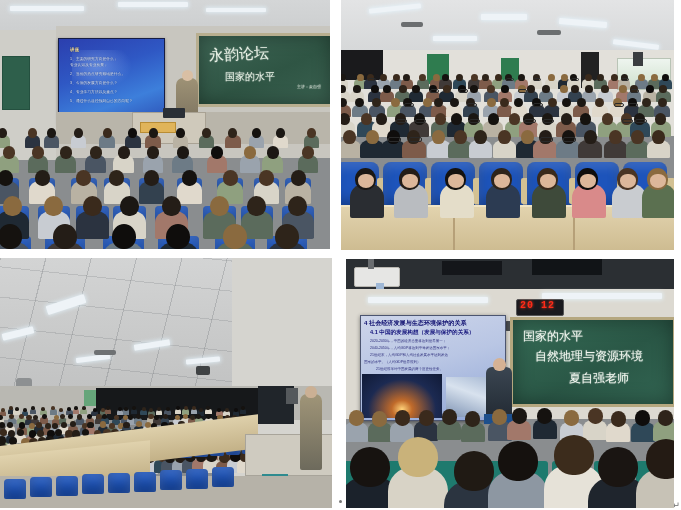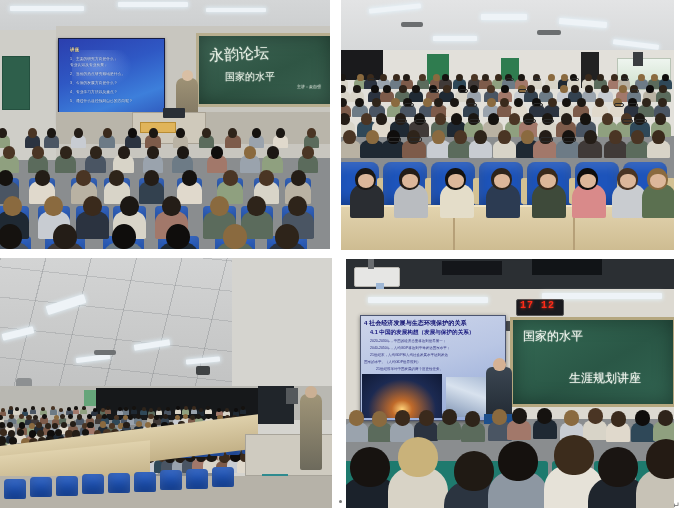--- a/index.html
+++ b/index.html
@@ -1033,36 +1033,37 @@
       <div class="o" style="left:186px;top:0px;width:70px;height:16px;background:#111417;"></div>
       <div class="o p3proj"></div>
       <div class="o p3beam"></div>
       <div class="o" style="left:22px;top:0px;width:6px;height:10px;background:#6a6d70;"></div>
       <div class="o p3wall"></div>
       <div class="o tube p3tube1"></div>
       <div class="o tube p3tube2"></div>
       <div class="o" style="left:158px;top:62px;width:16px;height:10px;background:#4a4d50;border-radius:3px;"></div>
 
       <div class="o p3clock"></div>
-      <div class="o p3time">17 12</div>
+      <div class="o p3time">20 12</div>
 
       <div class="o p3screen"></div>
       <div class="o p3t1">4 社会经济发展与生态环境保护的关系</div>
       <div class="o p3t2">4.1 中国的发展构想（发展与保护的关系）</div>
       <div class="o p3b" style="top:80px">2020-2030年，中国的经济总量将达到世界第一；</div>
       <div class="o p3b" style="top:87px">2040-2050年，人均GDP将达到中等发达国家水平；</div>
       <div class="o p3b" style="top:94px">21世纪末，人均GDP和人均社会发展水平达到发达</div>
       <div class="o p3b" style="top:101px;left:18px">国家的水平。（人均GDP世界前列）</div>
       <div class="o p3b" style="top:108px;left:30px">21世纪前半叶中国发展的两个历史性任务。</div>
       <div class="o p3img1"></div>
       <div class="o p3img2"></div>
 
       <div class="o p3board">
         <div class="bw3" style="left:10px;top:8px;font-size:12px;">国家的水平</div>
-        <div class="bw3" style="left:56px;top:50px;font-size:12px;">生涯规划讲座</div>
+        <div class="bw3" style="left:22px;top:28px;font-size:12px;">自然地理与资源环境</div>
+        <div class="bw3" style="left:56px;top:50px;font-size:12px;">夏自强老师</div>
       </div>
 
       <div class="o p3spk"></div>
       <div class="o p3spkhead head"></div>
       <div class="o" style="left:138px;top:155px;width:34px;height:10px;background:#1d4f8c;"></div>
 
       <div class="o p3crowd">
           <div class="o chairgrn" style="left: -4px; top: 54px; width: 38px; height: 40px;"></div>
           <div class="o chairgrn" style="left: 38px; top: 54px; width: 38px; height: 40px;"></div>
           <div class="o chairgrn" style="left: 80px; top: 54px; width: 38px; height: 40px;"></div>

